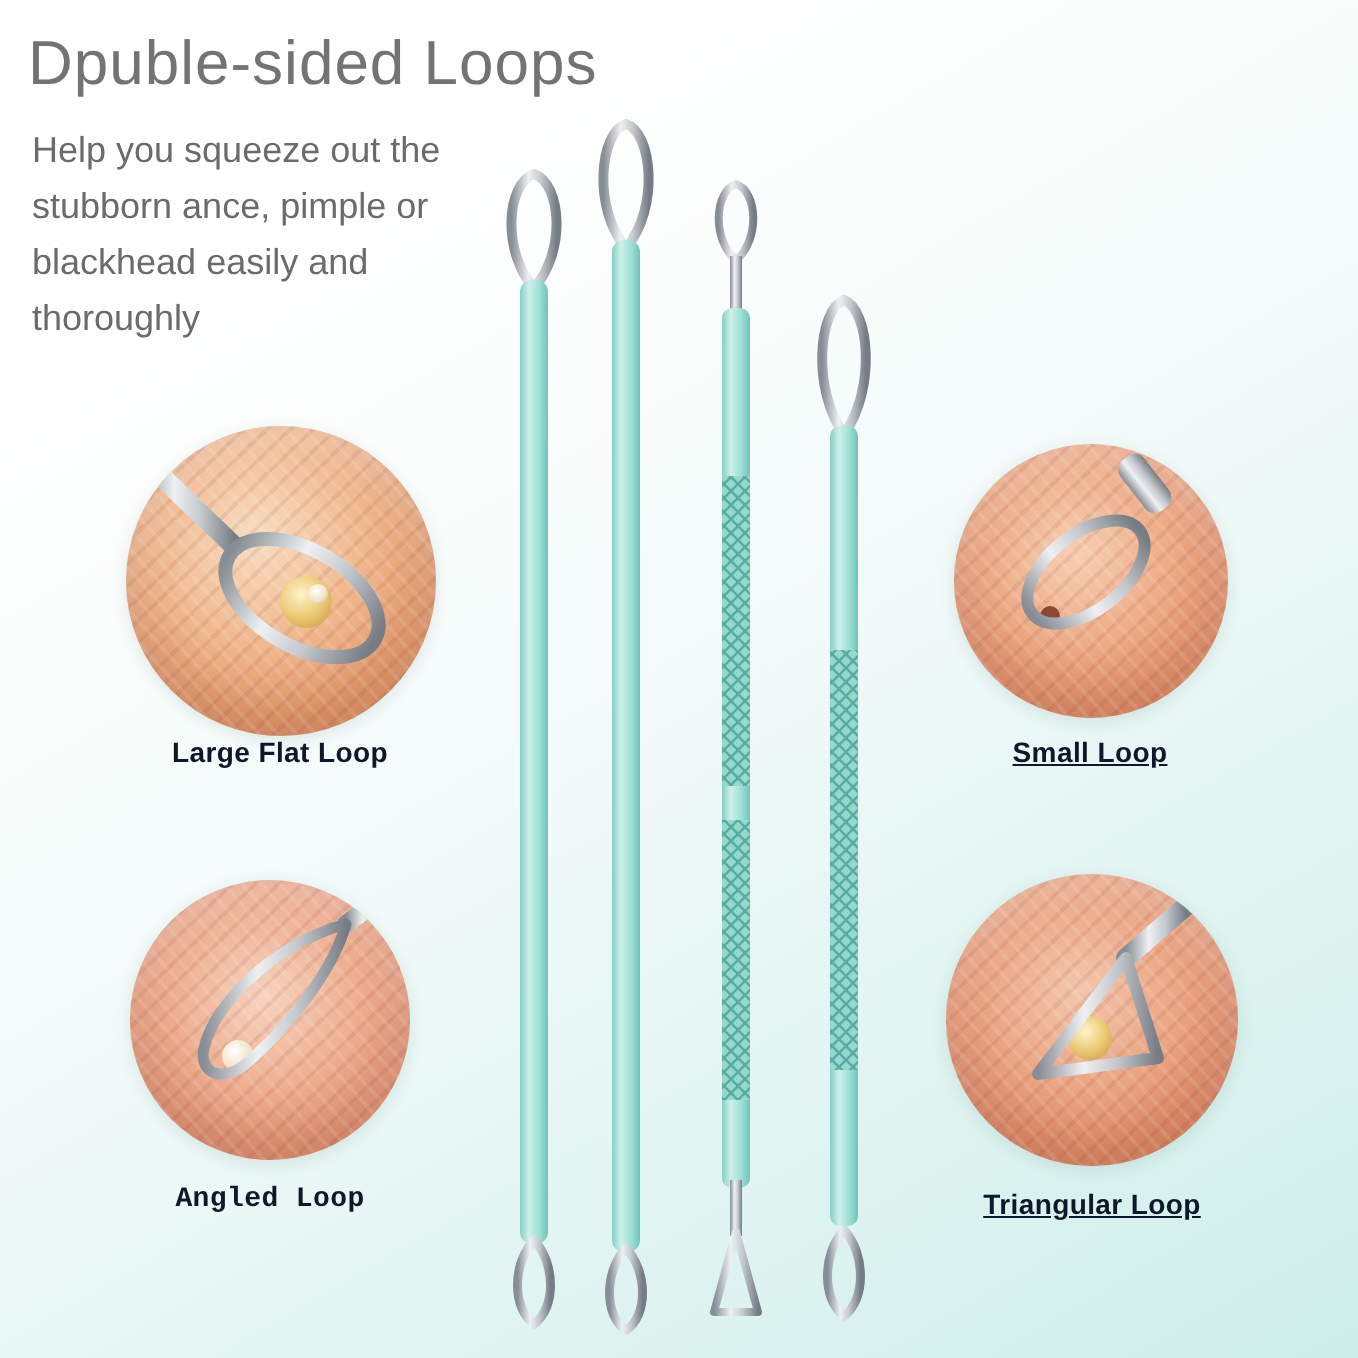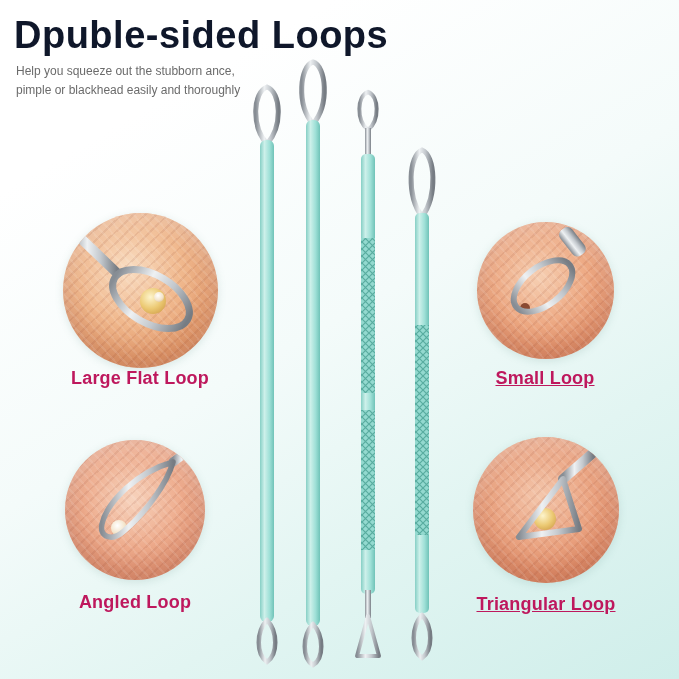--- a/index.html
+++ b/index.html
@@ -3,25 +3,25 @@
 <meta charset="utf-8">
 <style>
   html,body{margin:0;padding:0;}
   body{
     width:679px;height:679px;position:relative;overflow:hidden;
     font-family:"Liberation Sans", sans-serif;
     background:linear-gradient(150deg,#ffffff 18%,#f4fbfa 48%,#e2f5f2 72%,#cfeeea 100%);
   }
   .title{
     position:absolute;left:14px;top:14px;
-    font-size:38px;font-weight:700;color:#0f172a;letter-spacing:.5px;
+    font-size:31px;font-weight:400;color:#737373;letter-spacing:.5px;
   }
   .desc{
     position:absolute;left:16px;top:62px;width:245px;
-    font-size:12px;line-height:1.55;color:#6b6b6b;
+    font-size:18px;line-height:1.55;color:#6b6b6b;
   }
   .tool{position:absolute;}
   .circle{
     position:absolute;border-radius:50%;overflow:hidden;
     box-shadow:inset 0 -10px 24px rgba(150,70,40,.28), inset 0 8px 18px rgba(255,255,255,.35), 0 2px 8px rgba(90,140,130,.18);
   }
   .circle svg{position:absolute;left:0;top:0;}
   .skin-tex{
     position:absolute;inset:0;border-radius:50%;
     background:
@@ -31,25 +31,25 @@
   .c1{left:63px;top:213px;width:155px;height:155px;
       background:radial-gradient(circle at 42% 36%,#f9ddc2 0%,#f0b88d 40%,#e29a6c 70%,#d2815a 100%);}
   .c2{left:477px;top:222px;width:137px;height:137px;
       background:radial-gradient(circle at 45% 40%,#f6cfb2 0%,#eda882 45%,#de8a65 78%,#cf7a57 100%);}
   .c3{left:65px;top:440px;width:140px;height:140px;
       background:radial-gradient(circle at 48% 42%,#f7d3bd 0%,#eeac8d 45%,#df8f70 78%,#ce7a5e 100%);}
   .c4{left:473px;top:437px;width:146px;height:146px;
       background:radial-gradient(circle at 46% 40%,#f4c6ab 0%,#e9a07d 48%,#da825f 80%,#c97051 100%);}
   .callout-label{
     position:absolute;text-align:center;
-    font-size:18px;font-weight:700;color:#be185d;letter-spacing:.2px;
+    font-size:14px;font-weight:700;color:#0f172a;letter-spacing:.2px;
   }
   .l1{left:40px;top:368px;width:200px;}
   .l2{left:445px;top:368px;width:200px;text-decoration:underline;}
-  .l3{left:35px;top:592px;width:200px;}
+  .l3{left:35px;top:592px;width:200px;font-family:Liberation Mono, monospace;}
   .l4{left:446px;top:594px;width:200px;text-decoration:underline;}
 </style>
 </head>
 <body>
 
 <svg width="0" height="0" style="position:absolute" aria-hidden="true">
   <defs>
     <linearGradient id="teal" x1="0" y1="0" x2="1" y2="0">
       <stop offset="0" stop-color="#86cfc5"></stop>
       <stop offset="0.32" stop-color="#cdf0ea"></stop>

